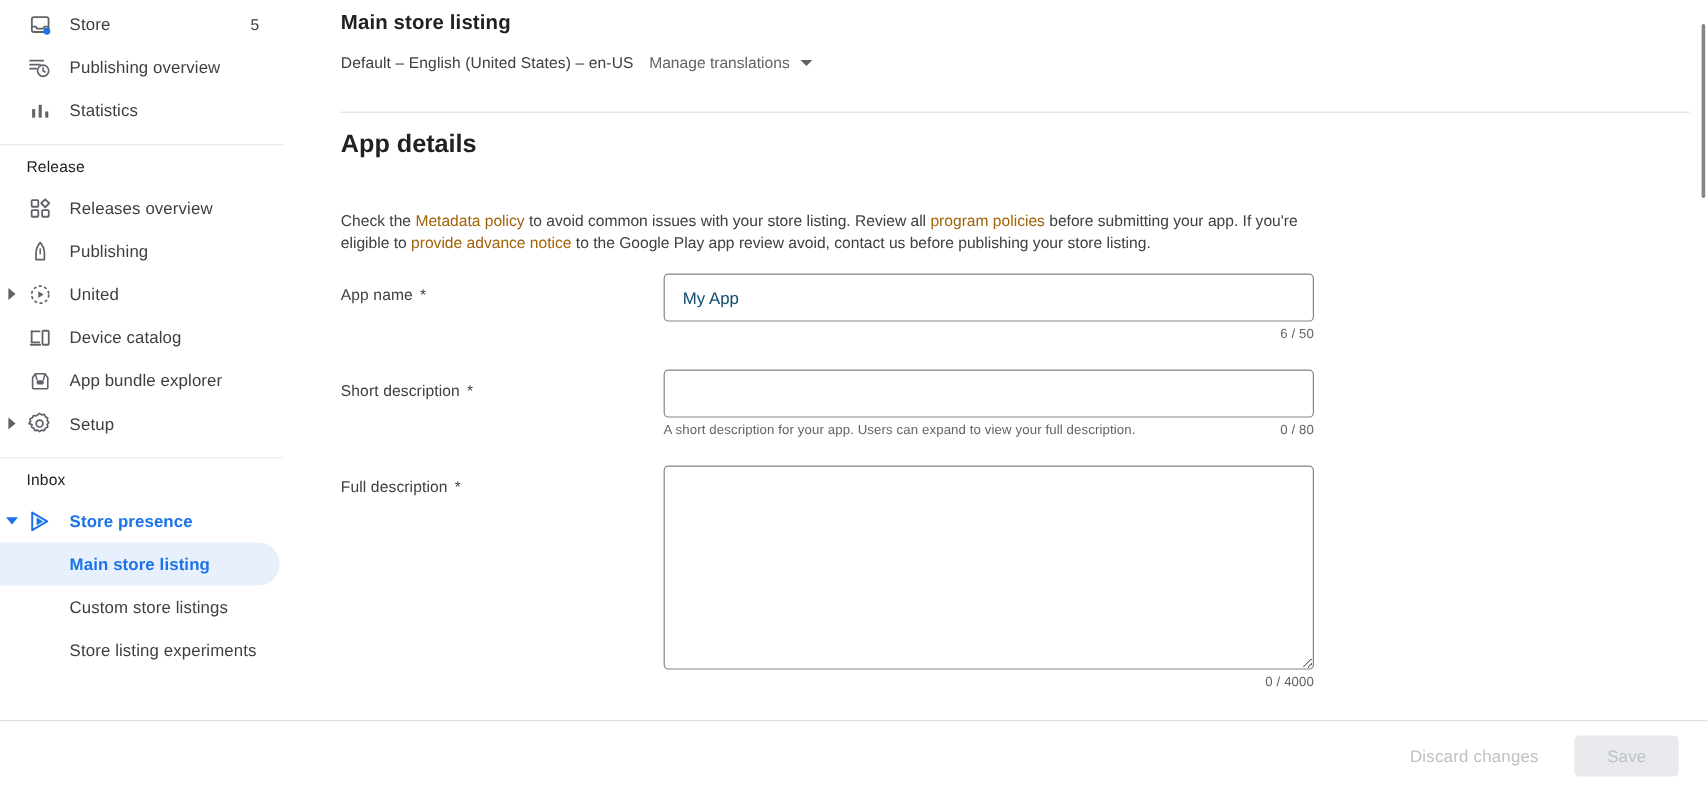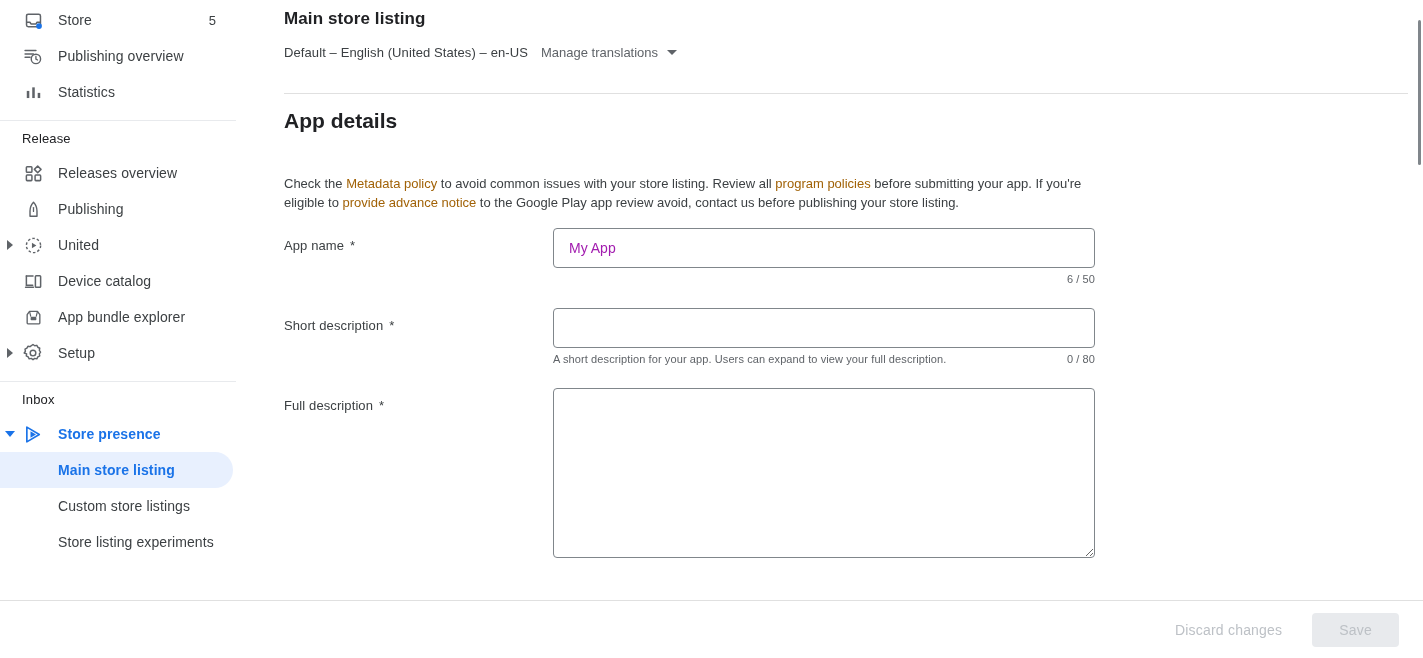--- a/index.html
+++ b/index.html
@@ -188,21 +188,21 @@
     left: 269px;
     width: 542px;
   }
   .txt-input {
     width: 542px;
     height: 40px;
     border: 1px solid #80868b;
     border-radius: 4px;
     font-family: "Liberation Sans", sans-serif;
     font-size: 14px;
-    color: #a21caf;
+    color: #0c4a6e;
     padding: 0 15px;
     background: #fff;
     outline: none;
   }
   .txt-area {
     width: 542px;
     height: 170px;
     border: 1px solid #80868b;
     border-radius: 4px;
     font-family: "Liberation Sans", sans-serif;
@@ -490,20 +490,24 @@
         </div>
       </div>
     </div>
 
     <div class="field-row" style="top:388px;">
       <div class="field-label" style="top:10px;">
         <span>Full description</span><span class="req">*</span>
       </div>
       <div class="input-wrap">
         <textarea class="txt-area" style=""></textarea>
+        <div class="helper-row">
+          <span class="helper-text"></span>
+          <span class="counter">0 / 4000</span>
+        </div>
       </div>
     </div>
 
   </section>
 
   <div class="scroll-track">
     <div class="scroll-thumb"></div>
   </div>
 
   <footer class="footer">

